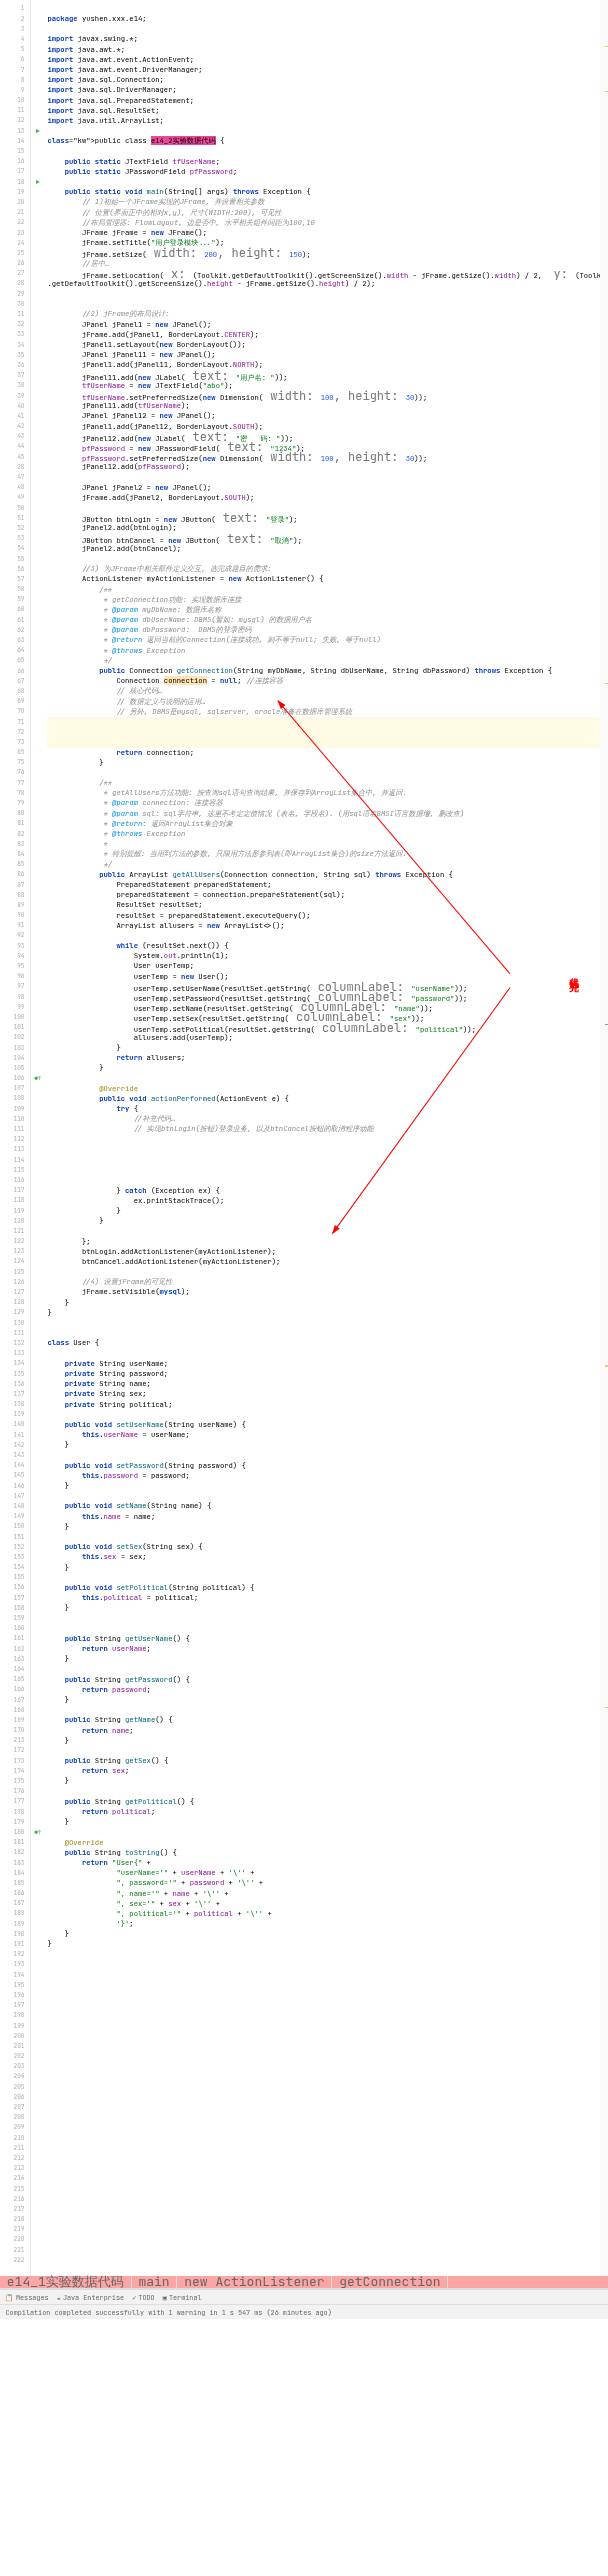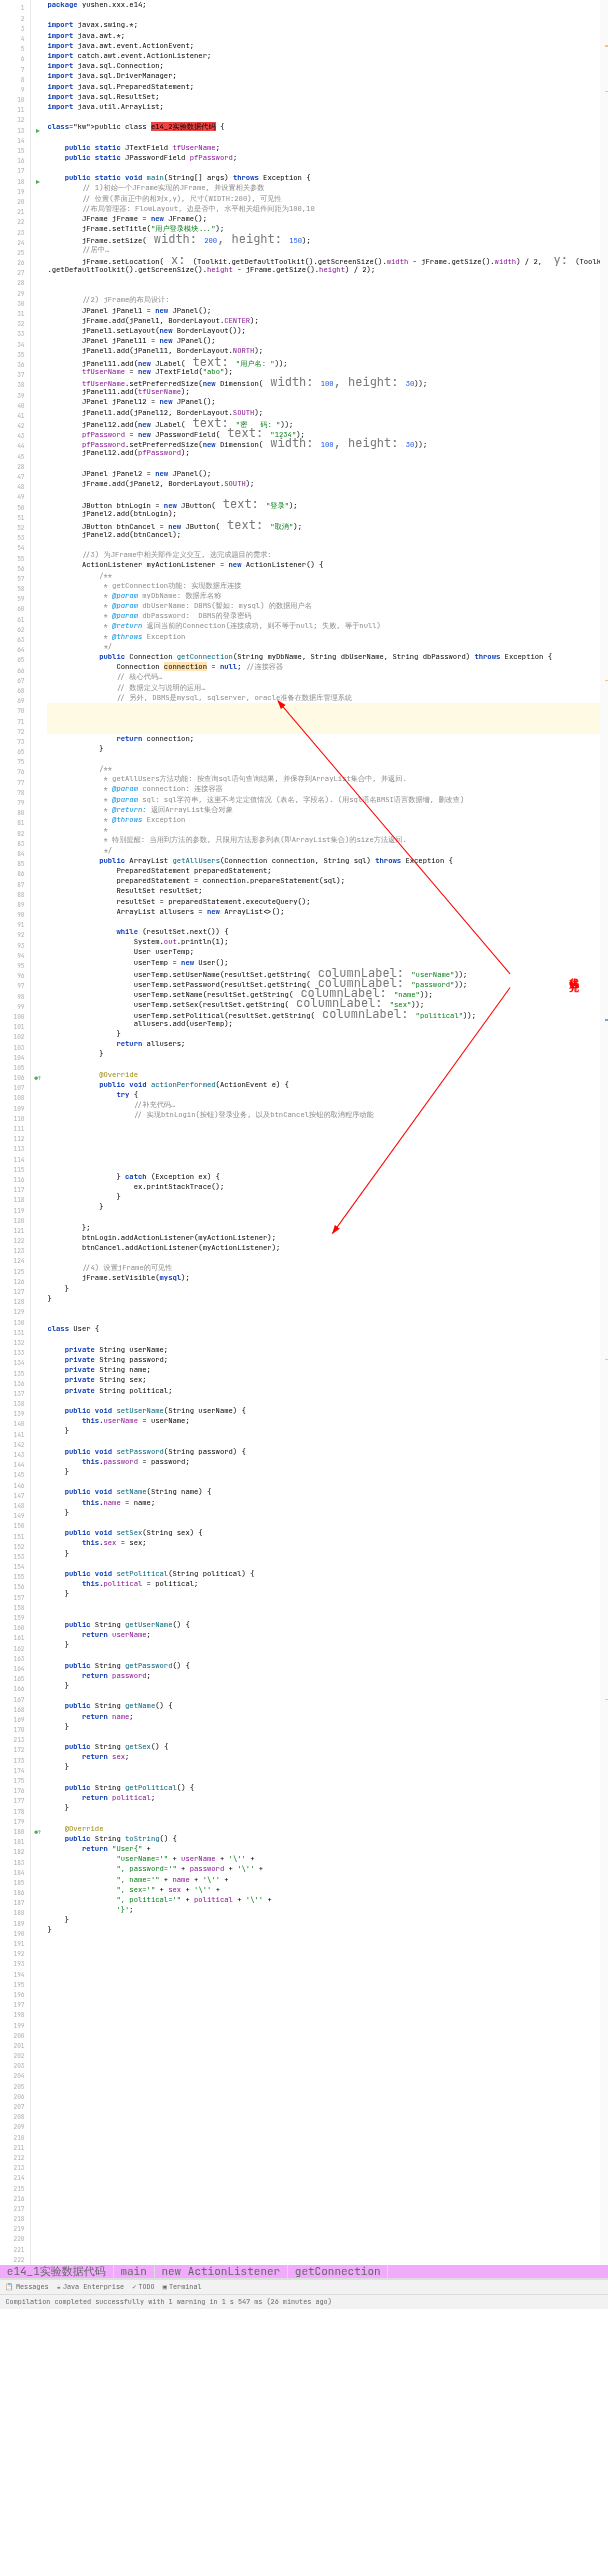--- a/index.html
+++ b/index.html
@@ -3,38 +3,38 @@
 <meta charset="utf-8">
 <style>
 *{margin:0;padding:0;box-sizing:border-box}
 body{font-family:'JetBrains Mono','Consolas',monospace;font-size:7.5px;background:#fff;width:608px}
 .editor{display:flex;position:relative}
 .gutter{width:31px;background:#fff;border-right:0.7px solid #e8e8e8;padding-top:3.4px;flex-shrink:0}
 .ln{height:10.2px;color:#adadad;font-size:6.1px;text-align:right;padding-right:5.5px;line-height:10.2px}
 .icons{width:13.7px;background:#fff;padding-top:3.4px;flex-shrink:0}
 .icon-row{height:10.2px;display:flex;align-items:center;justify-content:center}
 .run-icon{width:0;height:0;border-top:2.7px solid transparent;border-bottom:2.7px solid transparent;border-left:4.1px solid #4caf50}
-.code{flex:1;padding-top:0;padding-left:2.7px;position:relative;overflow:hidden}
+.code{flex:1;padding-top:14px;padding-left:2.7px;position:relative;overflow:hidden}
 .line{height:10.2px;line-height:10.2px;white-space:pre;font-size:7.2px}
 .hl-yellow{background:#fffae3}
 .kw{color:#0033b3;font-weight:bold}
 .str{color:#067d17}
-.cmt{color:#8c8c8c;}
+.cmt{color:#8c8c8c;font-style:italic}
 .todo{color:#008dde;font-style:italic;font-weight:normal}
 .fld{color:#871094}
 .num{color:#1750eb}
 .ann{color:#9e880d}
 .mth{color:#00627a}
 .hint{color:#787878;font-style:normal;font-size:12px}
 .pkg{color:#000}
 .annotation-label{position:absolute;top:970px;right:27px;color:#f00;font-size:9.6px;font-weight:bold;writing-mode:vertical-rl;text-orientation:upright;letter-spacing:1.4px}
 .arrow-svg{position:absolute;top:694px;left:219px;pointer-events:none}
 .status-bar{display:flex;align-items:center;height:15px;background:#f2f2f2;border-top:0.7px solid #ddd;font-size:6.8px;color:#666;padding:0 5.5px;gap:8.2px}
 .status-item{display:flex;align-items:center;gap:2px}
-.tab-bar{display:flex;height:13.7px;background:#f0abfc;border-bottom:0.7px solid #ddd;font-size:11px}
+.tab-bar{display:flex;height:13.7px;background:#fca5a5;border-bottom:0.7px solid #ddd;font-size:13px}
 .tab{padding:1.4px 6.8px;border-right:0.7px solid #ddd;color:#666;display:flex;align-items:center;gap:2.7px}
 .minimap{position:absolute;right:0;top:0;width:8.2px;height:100%;background:#fafafa}
 .mini-mark{position:absolute;right:0;width:2.7px;height:1.4px}
 .mm-warn{background:#f0c674}
 .mm-info{background:#7aa3cc}
 </style>
 </head>
 <body>
 
 <div class="editor">
@@ -493,28 +493,28 @@
       <div class="icon-row"></div>
       <div class="icon-row"></div>
       <div class="icon-row"></div>
     </div>
 <div class="code" id="code">
 <div class="line"><span class="kw">package </span>yushen.xxx.e14;</div>
       <div class="line"></div>
       <div class="line"><span class="kw">import </span><span class="pkg">javax.swing.*;</span></div>
       <div class="line"><span class="kw">import </span><span class="pkg">java.awt.*;</span></div>
       <div class="line"><span class="kw">import </span><span class="pkg">java.awt.event.ActionEvent;</span></div>
-      <div class="line"><span class="kw">import </span><span class="pkg">catch.awt.event.ActionListener;</span></div>
+      <div class="line"><span class="kw">import </span><span class="pkg">java.awt.event.DriverManager;</span></div>
       <div class="line"><span class="kw">import </span><span class="pkg">java.sql.Connection;</span></div>
       <div class="line"><span class="kw">import </span><span class="pkg">java.sql.DriverManager;</span></div>
       <div class="line"><span class="kw">import </span><span class="pkg">java.sql.PreparedStatement;</span></div>
       <div class="line"><span class="kw">import </span><span class="pkg">java.sql.ResultSet;</span></div>
       <div class="line"><span class="kw">import </span><span class="pkg">java.util.ArrayList;</span></div>
       <div class="line"></div>
-      <div class="line"><span <span="" class="kw">class</span>="kw"&gt;public class <span style="background:#ef4444">e14_2实验数据代码</span> {</div>
+      <div class="line"><span <span="" class="kw">class</span>="kw"&gt;public class <span style="background:#ec4899">e14_2实验数据代码</span> {</div>
       <div class="line"></div>
       <div class="line">    <span class="kw">public static </span>JTextField <span class="fld">tfUserName</span>;</div>
       <div class="line">    <span class="kw">public static </span>JPasswordField <span class="fld">pfPassword</span>;</div>
       <div class="line"></div>
       <div class="line">    <span class="kw">public static void </span><span class="mth">main</span>(String[] args) <span class="kw">throws </span>Exception {</div>
       <div class="line">        <span class="cmt">// 1)初始一个JFrame实现的JFrame, 并设置相关参数</span></div>
       <div class="line">        <span class="cmt">// 位置(界面正中的相对x,y), 尺寸(WIDTH:200), 可见性</span></div>
       <div class="line">        <span class="cmt">//布局管理器: FlowLayout, 边是否中, 水平相关组件间距为100,10</span></div>
       <div class="line">        JFrame jFrame = <span class="kw">new </span>JFrame();</div>
       <div class="line">        jFrame.setTitle(<span class="str">"用户登录模块..."</span>);</div>

